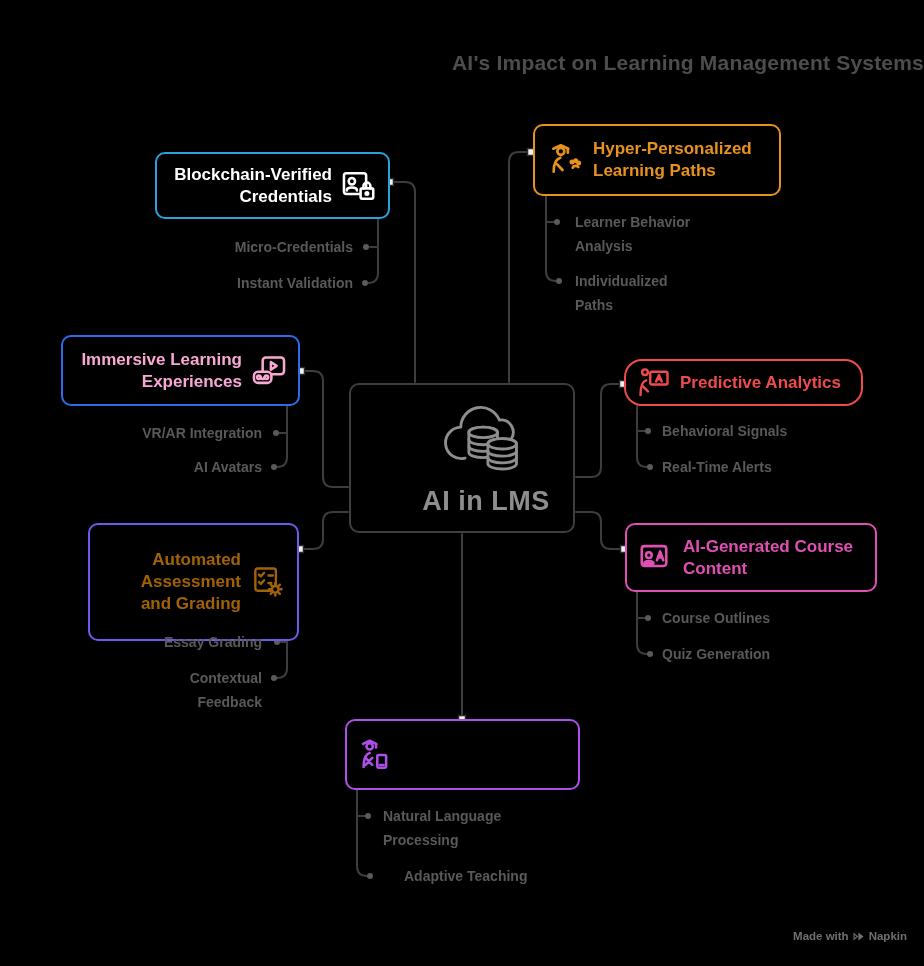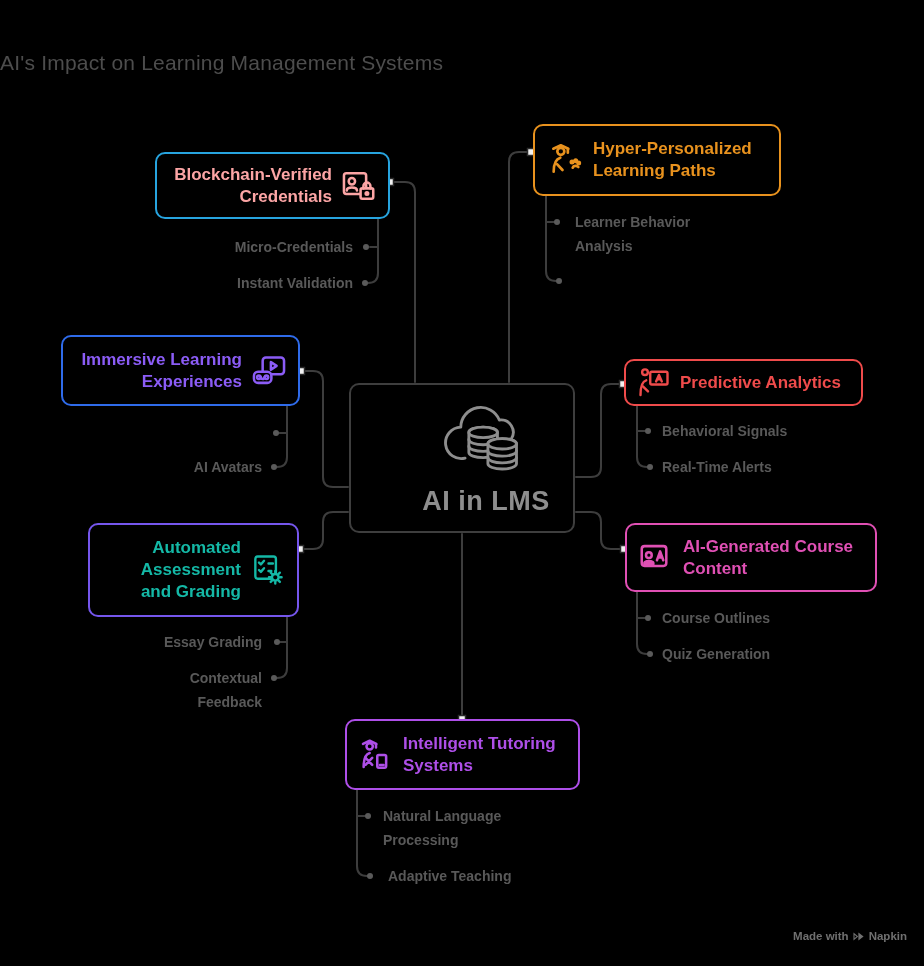--- a/index.html
+++ b/index.html
@@ -2,22 +2,22 @@
 <html><head>
 <meta charset="utf-8">
 <style>
   html,body{margin:0;padding:0;background:#000;}
   .canvas{
     position:relative;width:924px;height:966px;background:#000;overflow:hidden;
     font-family:"Liberation Sans",sans-serif;
   }
   .wires{position:absolute;left:0;top:0;z-index:1;}
   .diagram-title{
-    position:absolute;left:0;right:0;top:51px;text-align:left;
-    font-size:21px;font-weight:400;color:#4d4d4d;letter-spacing:.2px;z-index:2;
+    position:absolute;left:0;right:0;top:51px;text-align:right;
+    font-size:21px;font-weight:700;color:#4d4d4d;letter-spacing:.2px;z-index:2;
   }
   .node{
     position:absolute;box-sizing:border-box;border:2px solid;border-radius:10px;
     display:flex;align-items:center;gap:8px;padding:6px 10px;z-index:2;background:#000;
   }
   .node .node-title{flex:1;font-size:17px;font-weight:700;line-height:1.28;}
   .ta-r{text-align:right;}
   .ta-l{text-align:left;}
   .node .icon{flex:0 0 auto;display:flex;align-items:center;justify-content:center;}
   .node .icon svg{display:block;}
@@ -116,21 +116,21 @@
         <ellipse cx="47" cy="34" rx="15" ry="5.5" fill="#000"></ellipse>
         <path d="M32 41.5 a15 5.5 0 0 0 30 0 M32 48.5 a15 5.5 0 0 0 30 0"></path>
         <path d="M52 46 a15 5.5 0 0 1 30 0 v21 a15 5.5 0 0 1 -30 0 Z" fill="#000"></path>
         <ellipse cx="67" cy="46" rx="15" ry="5.5" fill="#000"></ellipse>
         <path d="M52 53.5 a15 5.5 0 0 0 30 0 M52 60.5 a15 5.5 0 0 0 30 0"></path>
       </svg>
     </span>
     <div class="center-label">AI in LMS</div>
   </div>
 
-  <div class="node" style="left: 155px; top: 152px; width: 235px; height: 67px; color: #fca5a5; border-color: rgb(39, 164, 223);">
+  <div class="node" style="left: 155px; top: 152px; width: 235px; height: 67px; color: #ffffff; border-color: rgb(39, 164, 223);">
     <div class="node-title ta-r">Blockchain-Verified Credentials</div>
     <span class="icon">
       <svg width="38" height="38" viewBox="0 0 24 24" fill="none" stroke="currentColor" stroke-width="1.6" stroke-linecap="round" stroke-linejoin="round">
         <rect x="2.5" y="4" width="14" height="13" rx="1.5"></rect>
         <circle cx="7.5" cy="9" r="2"></circle>
         <path d="M4.3 14.8 c0-2.4 6.4-2.4 6.4 0"></path>
         <rect x="13" y="13.5" width="8" height="6.5" rx="1" fill="#000"></rect>
         <path d="M14.8 13.5 V12 a2.2 2.2 0 0 1 4.4 0 V13.5"></path>
         <circle cx="17" cy="16.7" r="0.8"></circle>
       </svg>
@@ -149,52 +149,54 @@
         <path d="M7.2 14.5 L10.5 18"></path>
         <circle cx="16.2" cy="13.2" r="0.7" fill="currentColor"></circle>
         <circle cx="18.4" cy="12.4" r="0.7" fill="currentColor"></circle>
         <circle cx="20.2" cy="13.8" r="0.7" fill="currentColor"></circle>
         <path d="M16.6 16.6 a1.9 1.6 0 0 1 3.4 -0.4"></path>
       </svg>
     </span>
     <div class="node-title ta-l">Hyper-Personalized Learning Paths</div>
   </div>
   <div class="sub ta-l" style="left:575px;top:210px;width:155px">Learner Behavior Analysis</div>
-
-  <div class="node" style="left: 61px; top: 335px; width: 239px; height: 71px; color: #8b5cf6; border-color: rgb(47, 107, 234);">
+  <div class="sub ta-l" style="left:575px;top:269px;width:130px">Individualized Paths</div>
+
+  <div class="node" style="left: 61px; top: 335px; width: 239px; height: 71px; color: #f9a8d4; border-color: rgb(47, 107, 234);">
     <div class="node-title ta-r">Immersive Learning Experiences</div>
     <span class="icon">
       <svg width="38" height="38" viewBox="0 0 24 24" fill="none" stroke="currentColor" stroke-width="1.6" stroke-linecap="round" stroke-linejoin="round">
         <rect x="8" y="3.5" width="13.5" height="10.5" rx="2"></rect>
         <path d="M13.2 6.3 l3.6 2.45 -3.6 2.45 Z"></path>
         <rect x="2.5" y="12.5" width="11" height="7" rx="2.6" fill="#000"></rect>
         <circle cx="5.6" cy="16" r="1.1"></circle>
         <circle cx="10.4" cy="16" r="1.1"></circle>
         <path d="M6.9 16 a1.1 1.1 0 0 0 2.2 0"></path>
       </svg>
     </span>
   </div>
+  <div class="sub ta-r" style="right:662px;top:421px;width:200px">VR/AR Integration</div>
   <div class="sub ta-r" style="right:662px;top:455px;width:200px">AI Avatars</div>
 
-  <div class="node" style="left: 624px; top: 359px; width: 239px; height: 47px; color: rgb(239, 75, 75); border-color: rgb(239, 75, 75);">
+  <div class="node" style="left: 624px; top: 359px; width: 239px; height: 47px; color: rgb(239, 75, 75); border-color: rgb(239, 75, 75); border-radius: 18px;">
     <span class="icon">
       <svg width="36" height="36" viewBox="0 0 24 24" fill="none" stroke="currentColor" stroke-width="1.6" stroke-linecap="round" stroke-linejoin="round">
         <circle cx="6" cy="4.8" r="1.9"></circle>
         <path d="M3 20 C3 13.5 4.6 10.8 6.8 10.2"></path>
         <path d="M4.6 14.2 L8 17.6"></path>
         <rect x="9.5" y="4.5" width="11.5" height="8.5" rx="1"></rect>
         <path d="M13.4 11 l1.9-4.4 1.9 4.4 M14.1 9.5 h2.4"></path>
       </svg>
     </span>
     <div class="node-title ta-l">Predictive Analytics</div>
   </div>
   <div class="sub ta-l" style="left:662px;top:419px;width:200px">Behavioral Signals</div>
   <div class="sub ta-l" style="left:662px;top:455px;width:200px">Real-Time Alerts</div>
 
-  <div class="node" style="left: 88px; top: 523px; width: 211px; height: 94px; color: #14b8a6; border-color: rgb(117, 86, 236); padding-left: 32px;">
+  <div class="node" style="left: 88px; top: 523px; width: 211px; height: 118px; color: #a16207; border-color: rgb(117, 86, 236); padding-left: 32px;">
     <div class="node-title ta-r">Automated Assessment and Grading</div>
     <span class="icon">
       <svg width="38" height="38" viewBox="0 0 24 24" fill="none" stroke="currentColor" stroke-width="1.5" stroke-linecap="round" stroke-linejoin="round">
         <rect x="4" y="3.5" width="13" height="14" rx="1.5"></rect>
         <path d="M6.3 7.3 l1.2 1.2 2-2.3"></path>
         <path d="M6.3 12 l1.2 1.2 2-2.3"></path>
         <path d="M12.3 7.9 h2.8 M12.3 12.6 h1.8"></path>
         <circle cx="16.6" cy="16.6" r="2.1" fill="#000"></circle>
         <path d="M16.6 13.6 v-1 M16.6 19.6 v1 M13.6 16.6 h-1 M19.6 16.6 h1 M14.5 14.5 l-.8 -.8 M18.7 18.7 l.8 .8 M14.5 18.7 l-.8 .8 M18.7 14.5 l.8 -.8"></path>
       </svg>
@@ -223,24 +225,23 @@
       <svg width="38" height="38" viewBox="0 0 24 24" fill="none" stroke="currentColor" stroke-width="1.6" stroke-linecap="round" stroke-linejoin="round">
         <circle cx="8" cy="6.5" r="2"></circle>
         <path d="M3.8 5 L8 3 L12.2 5"></path>
         <path d="M12 5.2 v2"></path>
         <path d="M4.2 19.5 C4.2 13.8 6 11.3 8 10.7"></path>
         <path d="M5.4 13.8 L9.6 18.2 M9.6 13.8 L5.4 18.2"></path>
         <rect x="12.8" y="12" width="5.6" height="8" rx="1" fill="#000"></rect>
         <path d="M14.4 18.3 h2.4"></path>
       </svg>
     </span>
-    <div class="node-title ta-l">Intelligent Tutoring Systems</div>
   </div>
   <div class="sub ta-l" style="left:383px;top:804px;width:170px">Natural Language Processing</div>
-  <div class="sub ta-l" style="left:388px;top:864px;width:200px">Adaptive Teaching</div>
+  <div class="sub ta-l" style="left:404px;top:864px;width:200px">Adaptive Teaching</div>
 
   <div class="watermark">
     <span>Made with</span>
     <svg width="12" height="11" viewBox="0 0 12 11">
       <path d="M1 2.6 L4.4 5.5 L1 8.4 Z" fill="none" stroke="#707070" stroke-width="1.1"></path>
       <path d="M5.4 1.4 L10.6 5.5 L5.4 9.6 Z" fill="#707070"></path>
     </svg>
     <span>Napkin</span>
   </div>
 

